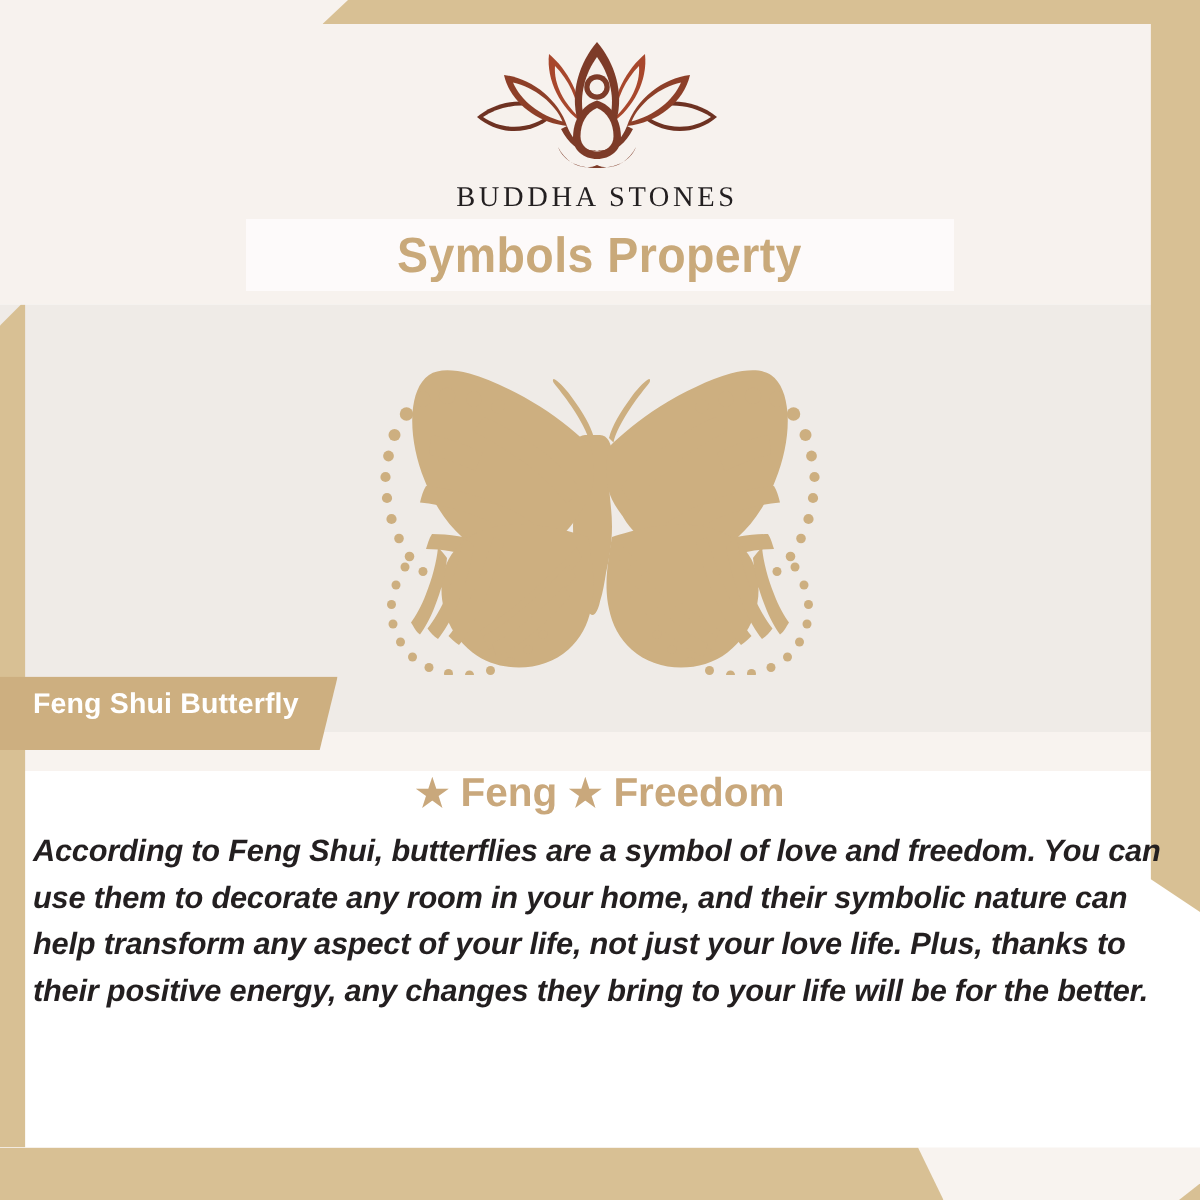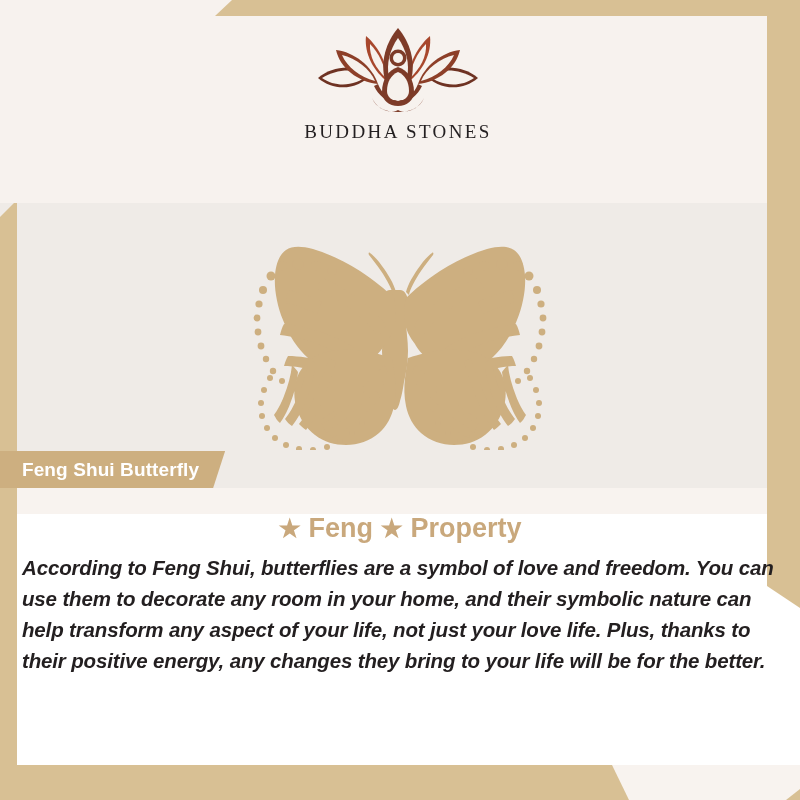--- a/index.html
+++ b/index.html
@@ -135,21 +135,21 @@
     position: absolute;
     left: 228px; top: 238px;
     width: 344px; height: 212px;
   }
 
   
   .label-band {
     position: absolute;
     left: 0; top: 451px;
     height: 37px;
-    padding: 0 26px 0 22px;
+    padding: 0 26px 12px 22px;
     background: #cdaf80;
     color: #ffffff;
     font-size: 19px;
     font-weight: bold;
     display: flex;
     align-items: center;
     clip-path: polygon(0 0, 100% 0, calc(100% - 12px) 100%, 0 100%);
     letter-spacing: 0.1px;
   }
 
@@ -229,20 +229,23 @@
 
         <path d="M64 64 C70 76 80 82 88 78 C80 80 72 72 68 62 Z" fill="#7d3b28"></path>
         <path d="M112 64 C106 76 96 82 88 78 C96 80 104 72 108 62 Z" fill="#7d3b28"></path>
 
         <path d="M62 76 C68 88 80 92 88 88 C96 92 108 88 114 76 C110 86 100 90 88 90 C76 90 66 86 62 76 Z" fill="#7d3b28"></path>
       </g>
     </svg>
     <span class="logo-word">BUDDHA STONES</span>
   </div>
 
+  <div class="title-band">
+    <span class="title-text">Symbols Property</span>
+  </div>
 
   <svg class="butterfly" viewBox="0 0 344 212">
     <g fill="#cdaf80">
 
       <path d="M172 52 c5 0 8 6 8 13 0 6-2 11-2 17 0 10 2 20 2 31 0 12-2 22-4 31 -1 6-2 13-4 19 -1 5-3 9-5 9 -2 0-4-4-5-9 -2-6-3-13-4-19 -2-9-4-19-4-31 0-11 2-21 2-31 0-6-2-11-2-17 0-7 3-13 8-13 z"></path>
 
       <path d="M168 54 c-2-8-8-18-14-26 -4-6-9-11-12-13 -1-1-2 0-1 2 3 4 8 10 12 16 6 9 11 18 12 24 z"></path>
       <path d="M178 54 c2-8 8-18 14-26 4-6 9-11 12-13 1-1 2 0 1 2 -3 4-8 10-12 16 -6 9-11 18-12 24 z"></path>
 
       <path d="M166 60 c-8-8-20-18-34-27 -16-10-33-18-47-22 -12-3-21-3-27 1 -7 5-10 14-11 25 -1 14 2 30 8 45 6 16 15 29 25 38 9 8 19 12 29 12 12 0 24-5 35-13 9-7 16-16 20-24 3-7 4-13 4-18 0-6-1-11-2-17 z
@@ -344,18 +347,18 @@
   </svg>
 
   <div class="label-band">
     <span>Feng Shui Butterfly</span>
   </div>
 
   <div class="heading-row">
     <span class="star">★</span>
     <span>Feng</span>
     <span class="star">★</span>
-    <span>Property</span>
+    <span>Freedom</span>
   </div>
 
   <div class="body-copy">According to Feng Shui, butterflies are a symbol of love and freedom. You can use them to decorate any room in your home, and their symbolic nature can help transform any aspect of your life, not just your love life. Plus, thanks to their positive energy, any changes they bring to your life will be for the better.</div>
 
 </div>
 
 </body></html>

